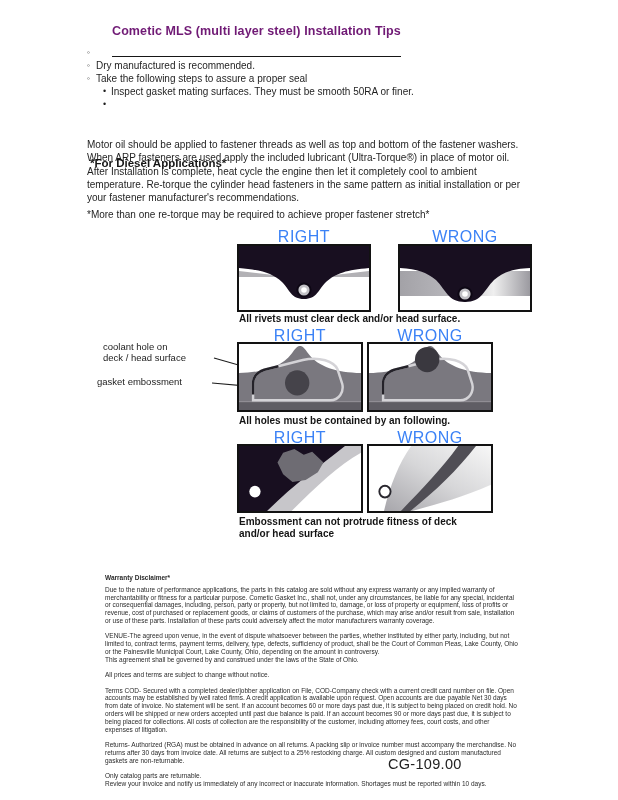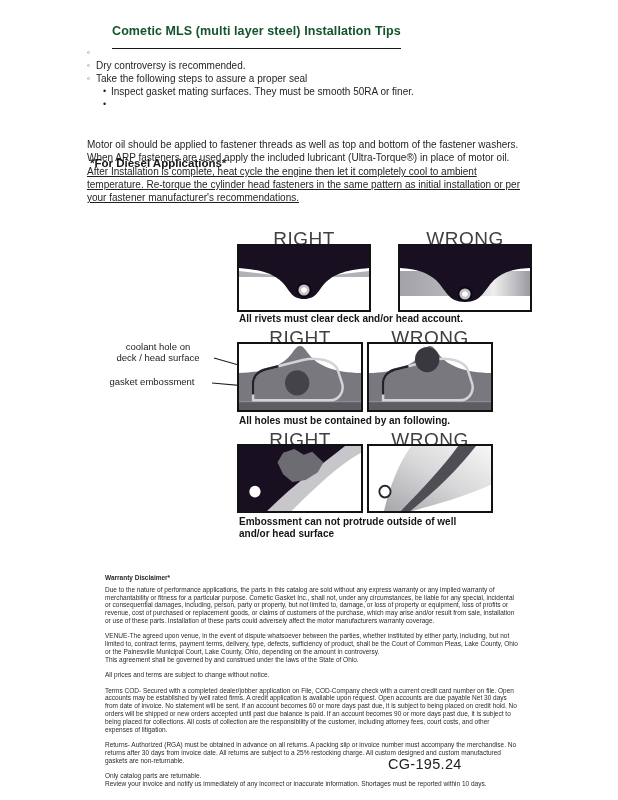--- a/index.html
+++ b/index.html
@@ -1,38 +1,38 @@
 <!DOCTYPE html>
 <html><head>
 <meta charset="utf-8">
 <style>
   html,body{margin:0;padding:0;}
   body{width:618px;height:800px;background:#ffffff;font-family:"Liberation Sans",sans-serif;color:#1f1f1f;}
   .page{position:relative;width:618px;height:800px;background:#fff;overflow:hidden;}
 
-  .title{position:absolute;left:112px;top:24px;font-size:12.5px;font-weight:bold;color:#14532d;
-         border-bottom:1.6px solid #161616;padding-bottom:10px;letter-spacing:0.1px;}
+  .title{position:absolute;left:112px;top:24px;font-size:12.5px;font-weight:bold;color:#701a75;
+         border-bottom:1.6px solid #161616;padding-bottom:18px;letter-spacing:0.1px;}
 
   .bullets{position:absolute;left:87px;top:46px;width:522px;font-size:10px;line-height:13px;}
   .bullet{display:flex;}
   .bullet .mk{width:9px;flex:none;font-size:8px;line-height:13px;}
   .bullet.l2{padding-left:16px;}
   .bullet.l2 .mk{width:8px;font-size:9px;}
 
   .diesel-heading{position:absolute;left:90px;top:117px;font-size:11.5px;font-weight:bold;color:#161616;margin-top:40px;}
   .para{position:absolute;left:87px;width:436px;font-size:10px;line-height:13px;}
   .para1{top:138px;}
-  .para2{top:165px;text-decoration:underline;}
+  .para2{top:165px;}
   .note{position:absolute;left:87px;top:208px;font-size:10px;line-height:13px;}
 
-  .dlabel{position:absolute;font-size:19px;letter-spacing:0.5px;color:#404040;text-align:center;}
+  .dlabel{position:absolute;font-size:16px;letter-spacing:0.5px;color:#3b82f6;text-align:center;}
   .panel{position:absolute;display:block;border:2px solid #121212;background:#fff;}
   .cap{position:absolute;font-size:10px;font-weight:bold;color:#151515;line-height:11.5px;}
 
-  .ann{position:absolute;font-size:9.5px;line-height:11px;color:#1c1c1c;text-align:center;}
+  .ann{position:absolute;font-size:9.5px;line-height:11px;color:#1c1c1c;text-align:left;}
   .leader{position:absolute;left:212px;top:352px;}
 
   .legal{position:absolute;left:105px;top:574px;width:414px;font-size:6.5px;line-height:7.8px;color:#2a2a2a;}
   .legal h4{margin:0 0 4px 0;font-size:6.5px;}
   .lp{margin:0 0 7.6px 0;}
   .lp.tight{margin-bottom:0;}
 
   .pagenum{position:absolute;left:388px;top:756px;font-size:14.5px;color:#222;letter-spacing:0.3px;}
 </style>
 </head>
@@ -41,38 +41,39 @@
 <div class="page">
 
   <div class="title">Cometic MLS (multi layer steel) Installation Tips</div>
 
   <div class="bullets">
     <div class="bullet l1">
         <span class="mk">◦</span>
       </div>
     <div class="bullet l1">
         <span class="mk">◦</span>
-        <span>Dry controversy is recommended.</span>
+        <span>Dry manufactured is recommended.</span>
       </div>
     <div class="bullet l1">
         <span class="mk">◦</span>
         <span>Take the following steps to assure a proper seal</span>
       </div>
     <div class="bullet l2">
         <span class="mk">•</span>
         <span>Inspect gasket mating surfaces.  They must be smooth 50RA or finer.</span>
       </div>
     <div class="bullet l2">
         <span class="mk">•</span>
       </div>
   </div>
 
   <div class="diesel-heading">*For Diesel Applications*</div>
   <div class="para para1">Motor oil should be applied to fastener threads as well as top and bottom of the fastener washers. When ARP fasteners are used apply the included lubricant (Ultra-Torque®) in place of motor oil.</div>
   <div class="para para2">After Installation is complete, heat cycle the engine then let it completely cool to ambient temperature. Re-torque the cylinder head fasteners in the same pattern as initial installation or per your fastener manufacturer's recommendations.</div>
+  <div class="note">*More than one re-torque may be required to achieve proper fastener stretch*</div>
 
   <div class="dlabel" style="left:237px;top:228px;width:134px;">RIGHT</div>
   <div class="dlabel" style="left:398px;top:228px;width:134px;">WRONG</div>
 
   <svg class="panel" style="left:237px;top:244px;" width="130" height="64" viewBox="0 0 130 64">
     <rect width="130" height="64" fill="#ffffff"></rect>
     <polygon points="0,25 52,31 0,31" fill="#b2b1b5"></polygon>
     <polygon points="130,25 78,31 130,31" fill="#b2b1b5"></polygon>
     <path d="M0,0 H130 V22 C108,24 97,27 87,36 C79,44 78,53 65,53 C52,53 51,44 43,36 C33,27 22,24 0,22 Z" fill="#180f20"></path>
     <circle cx="65" cy="44" r="6.6" fill="#c2c1c6" stroke="#0d0714" stroke-width="2"></circle>
@@ -88,21 +89,21 @@
           <stop offset="1" stop-color="#9b9aa0"></stop>
       </linearGradient>
     </defs>
     <rect width="130" height="64" fill="#ffffff"></rect>
     <rect x="0" y="25" width="130" height="25" fill="url(#g1w)"></rect>
     <path d="M0,0 H130 V22 C112,23 104,26 94,34 C84,44 82,56 65,56 C48,56 46,44 36,34 C26,26 18,23 0,22 Z" fill="#180f20"></path>
     <circle cx="65" cy="48" r="6.6" fill="#c2c1c6" stroke="#0d0714" stroke-width="2"></circle>
     <circle cx="65" cy="48" r="2.8" fill="#ffffff"></circle>
   </svg>
 
-  <div class="cap" style="left:239px;top:313px;">All rivets must clear deck and/or head account.</div>
+  <div class="cap" style="left:239px;top:313px;">All rivets must clear deck and/or head surface.</div>
 
   <div class="dlabel" style="left:237px;top:327px;width:126px;">RIGHT</div>
   <div class="dlabel" style="left:367px;top:327px;width:126px;">WRONG</div>
 
   <div class="ann" style="left:103px;top:341px;width:110px;">
     <div>coolant hole on</div>
     <div>deck / head surface</div>
   </div>
   <div class="ann" style="left:97px;top:376px;width:110px;">gasket embossment</div>
 
@@ -152,31 +153,31 @@
           <stop offset="1" stop-color="#a7a6ab"></stop>
       </linearGradient>
     </defs>
     <rect width="130" height="67" fill="#ffffff"></rect>
     <path d="M45,0 H130 V40 C100,53 72,60 46,67 L16,67 C22,42 32,17 45,0 Z" fill="url(#g3w)"></path>
     <path d="M95,0 H114 C94,25 70,47 44,67 L34,67 C56,45 78,23 95,0 Z" fill="#504e55"></path>
     <circle cx="17" cy="47" r="6" fill="#ffffff" stroke="#29272e" stroke-width="2"></circle>
   </svg>
 
   <div class="cap" style="left:239px;top:516px;">
-    <div>Embossment can not protrude outside of well</div>
+    <div>Embossment can not protrude fitness of deck</div>
     <div>and/or head surface</div>
   </div>
 
   <div class="legal">
     <h4>Warranty Disclaimer*</h4>
     <p class="lp">Due to the nature of performance applications, the parts in this catalog are sold without any express warranty or any implied warranty of merchantability or fitness for a particular purpose.  Cometic Gasket Inc., shall not, under any circumstances, be liable for any special, incidental or consequential damages, including, person, party or property, but not limited to, damage, or loss of property or equipment, loss of profits or revenue, cost of purchased or replacement goods, or claims of customers of the purchase, which may arise and/or result from sale, installation or use of these parts.  Installation of these parts could adversely affect the motor manufacturers warranty coverage.</p>
     <p class="lp tight">VENUE-The agreed upon venue, in the event of dispute whatsoever between the parties, whether instituted by either party, including, but not limited to, contract terms, payment terms, delivery, type, defects, sufficiency of product, shall be the Court of Common Pleas, Lake County, Ohio or the Painesville Municipal Court, Lake County, Ohio, depending on the amount in controversy.</p>
     <p class="lp">This agreement shall be governed by and construed under the laws of the State of Ohio.</p>
     <p class="lp">All prices and terms are subject to change without notice.</p>
     <p class="lp">Terms COD- Secured with a completed dealer/jobber application on File, COD-Company check with a current credit card number on file.  Open accounts may be established by well rated firms.  A credit application is available upon request.  Open accounts are due payable Net 30 days from date of invoice.  No statement will be sent.  If an account becomes 60 or more days past due, it is subject to being placed on credit hold.  No orders will be shipped or new orders accepted until past due balance is paid.  If an account becomes 90 or more days past due, it is subject to being placed for collections.  All costs of collection are the responsibility of the customer, including attorney fees, court costs, and other expenses of litigation.</p>
     <p class="lp">Returns- Authorized (RGA) must be obtained in advance on all returns.  A packing slip or invoice number must accompany the merchandise.  No returns after 30 days from invoice date.  All returns are subject to a 25% restocking charge.  All custom designed and custom manufactured gaskets are non-returnable.</p>
     <p class="lp tight">Only catalog parts are returnable.</p>
     <p class="lp">Review your invoice and notify us immediately of any incorrect or inaccurate information.  Shortages must be reported within 10 days.</p>
   </div>
 
-  <div class="pagenum">CG-195.24</div>
+  <div class="pagenum">CG-109.00</div>
 
 </div>
 
 </body></html>

